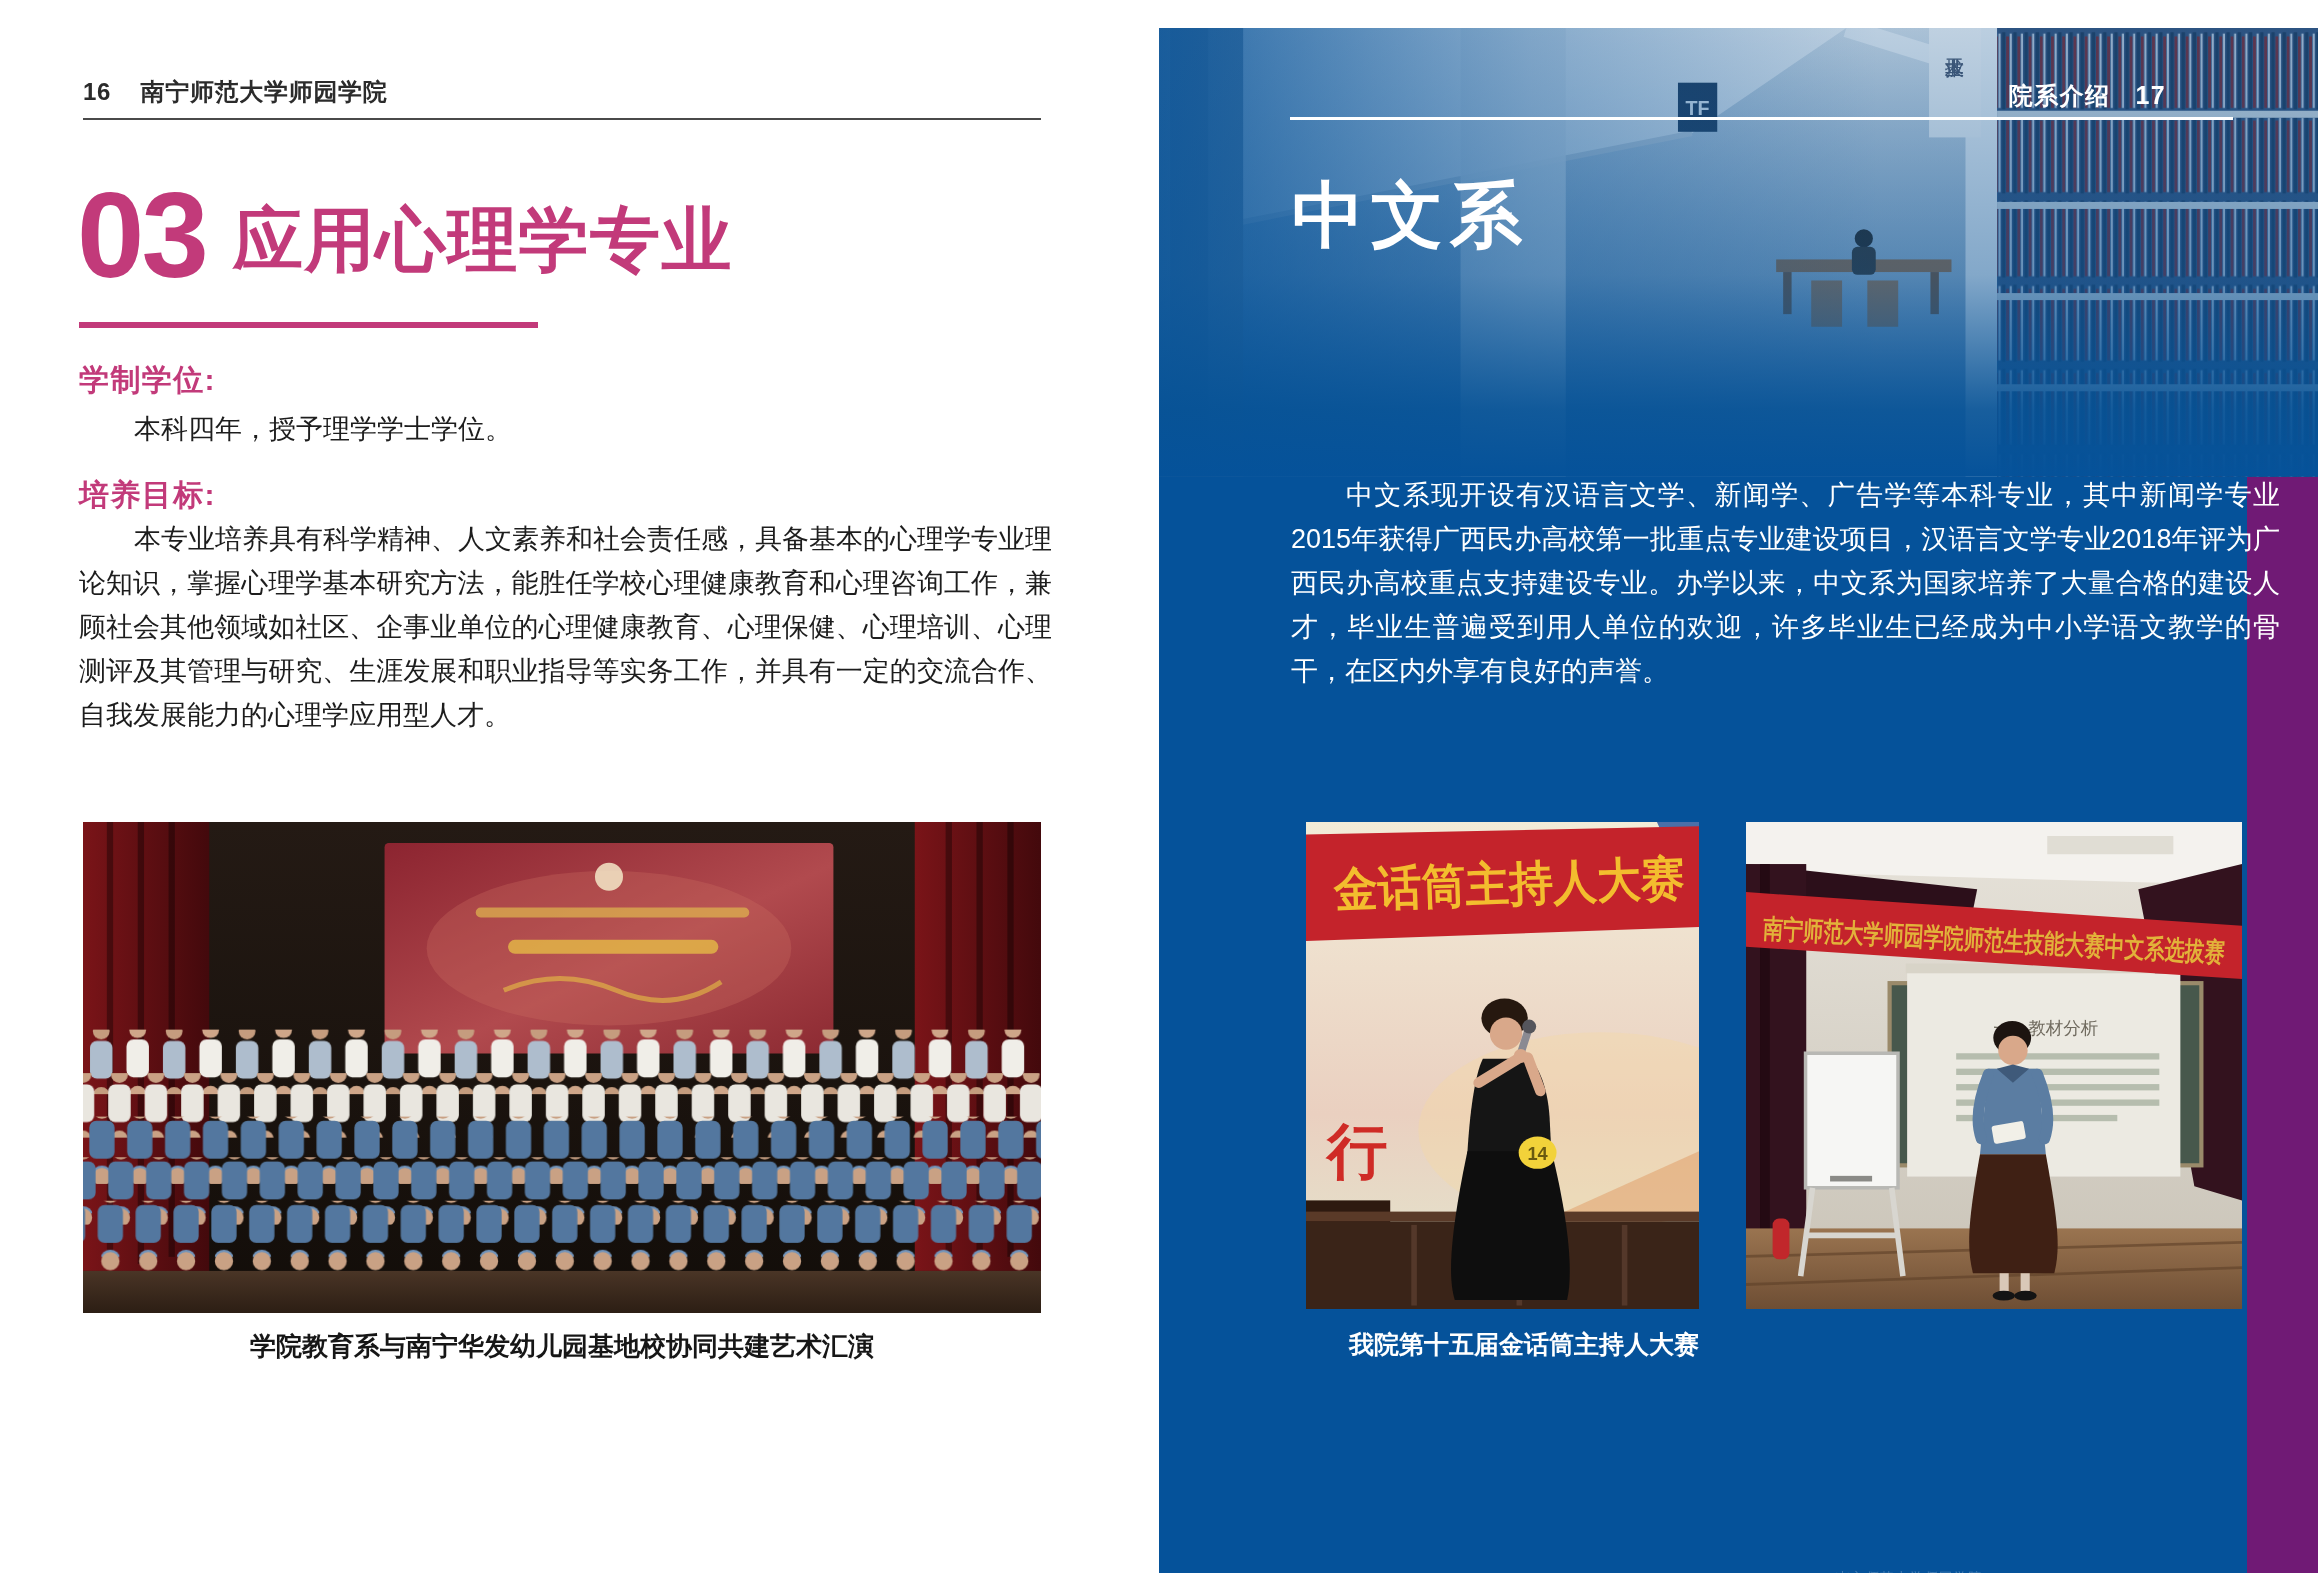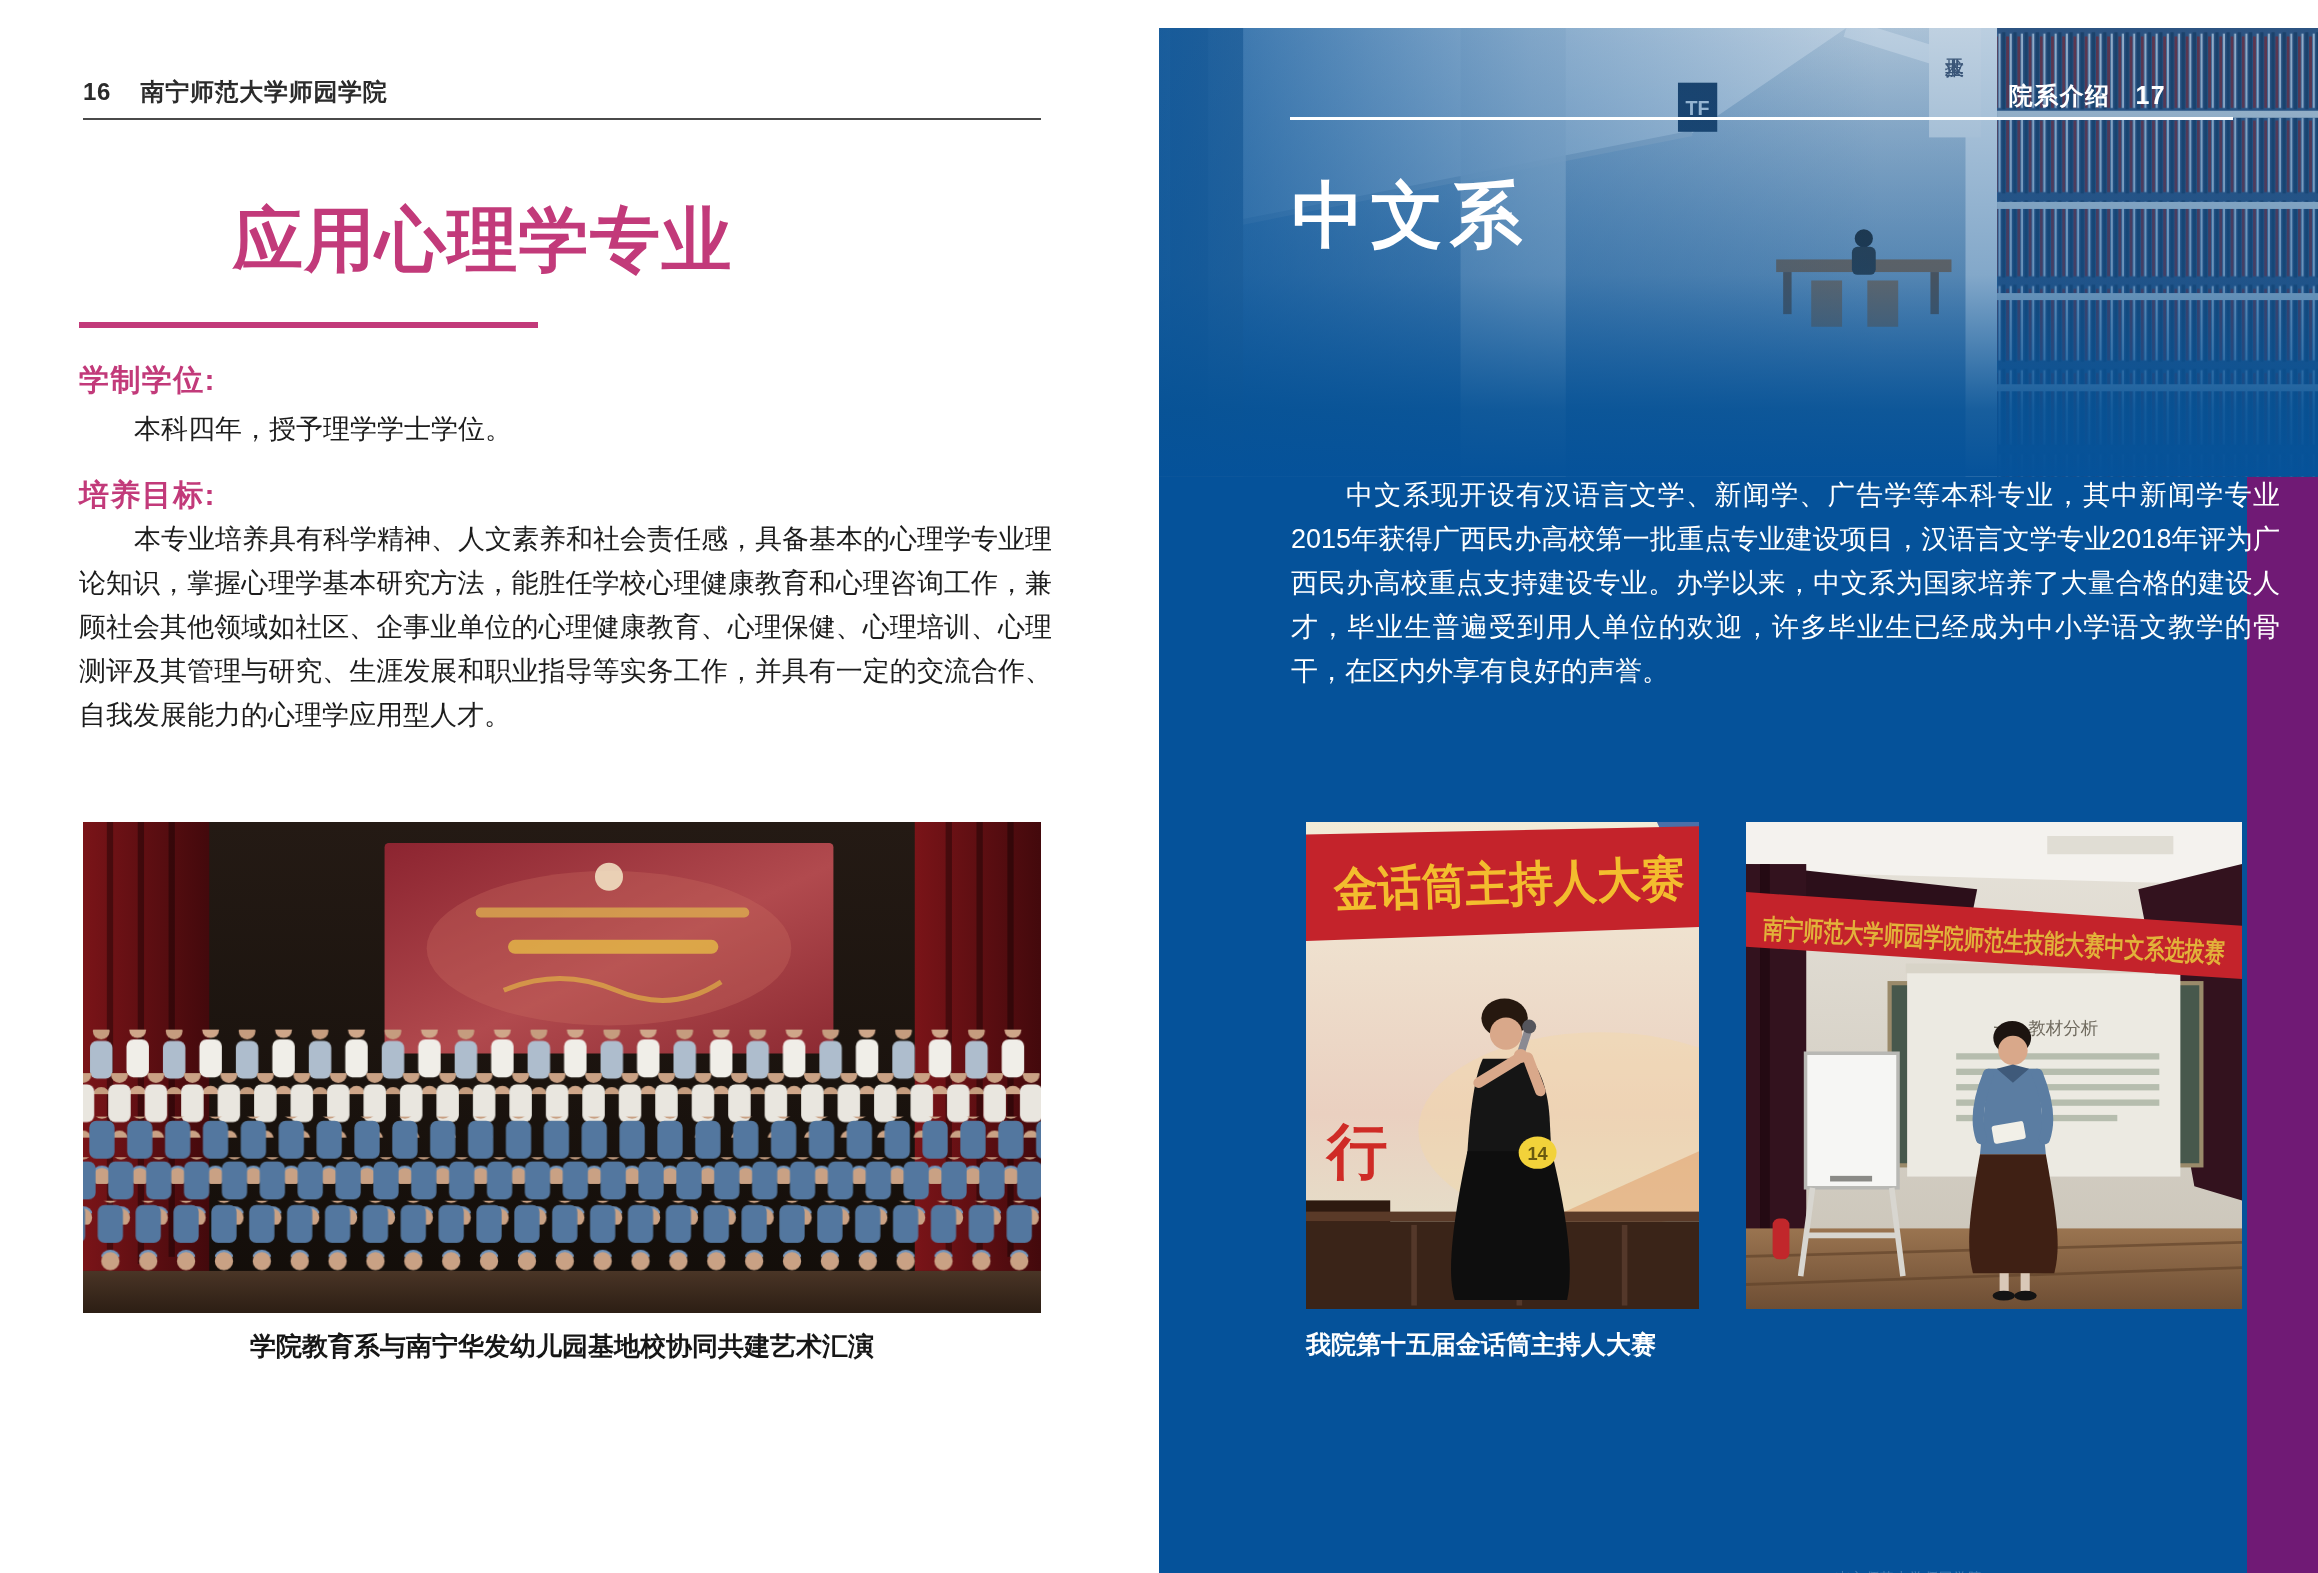--- a/index.html
+++ b/index.html
@@ -28,39 +28,40 @@
 
   
   .hero{position:absolute;left:0;top:0;width:1160px;height:449px;overflow:hidden;}
   .pr-header{position:absolute;top:52px;right:81px;font-size:24px;font-weight:bold;color:#ffffff;letter-spacing:1.4px;}
   .pr-num{margin-left:25px;font-size:25px;}
   .pr-rule{position:absolute;left:131px;top:89px;width:943px;height:2.8px;background:#ffffff;}
   .dept{position:absolute;left:133px;top:140px;margin:0;font-size:72px;font-weight:800;color:#ffffff;letter-spacing:7px;}
   .intro{position:absolute;left:132px;top:445px;width:989px;margin:0;font-size:27px;line-height:44px;color:#ffffff;
          text-align:justify;text-indent:55px;}
   .photo1{position:absolute;left:147px;top:794px;width:393px;height:487px;margin:0;overflow:hidden;}
-  .cap1{position:absolute;left:147px;top:1300px;width:393px;text-align:left;font-size:25px;font-weight:600;color:#ffffff;}
+  .cap1{position:absolute;left:147px;top:1300px;width:393px;text-align:right;font-size:25px;font-weight:600;color:#ffffff;}
   .photo2{position:absolute;left:587px;top:794px;width:496px;height:487px;margin:0;overflow:hidden;}
   .cap2{position:absolute;left:587px;top:1300px;width:496px;text-align:center;font-size:25px;font-weight:600;color:#ffffff;}
   .watermark{position:absolute;left:677px;top:1541px;font-size:13.3px;color:rgba(255,255,255,0.25);letter-spacing:1.4px;}
 
   figure svg{display:block;width:100%;height:100%;}
   .vtext{writing-mode:vertical-rl;text-orientation:upright;}
 </style>
 </head>
 <body>
 
 <div class="spread">
 
   <section class="page-left">
     <div class="pl-header">
       <span class="pl-num">16</span><span>南宁师范大学师园学院</span>
     </div>
     <div class="pl-rule"></div>
 
+    <div class="sec-num">03</div>
     <h1 class="sec-title">应用心理学专业</h1>
     <div class="pink-rule"></div>
 
     <h2 class="lbl lbl-degree">学制学位:</h2>
     <p class="txt txt-degree">本科四年，授予理学学士学位。</p>
 
     <h2 class="lbl lbl-objective">培养目标:</h2>
     <p class="txt txt-objective">本专业培养具有科学精神、人文素养和社会责任感，具备基本的心理学专业理论知识，掌握心理学基本研究方法，能胜任学校心理健康教育和心理咨询工作，兼顾社会其他领域如社区、企事业单位的心理健康教育、心理保健、心理培训、心理测评及其管理与研究、生涯发展和职业指导等实务工作，并具有一定的交流合作、自我发展能力的心理学应用型人才。</p>
 
     <figure class="photo-left">

